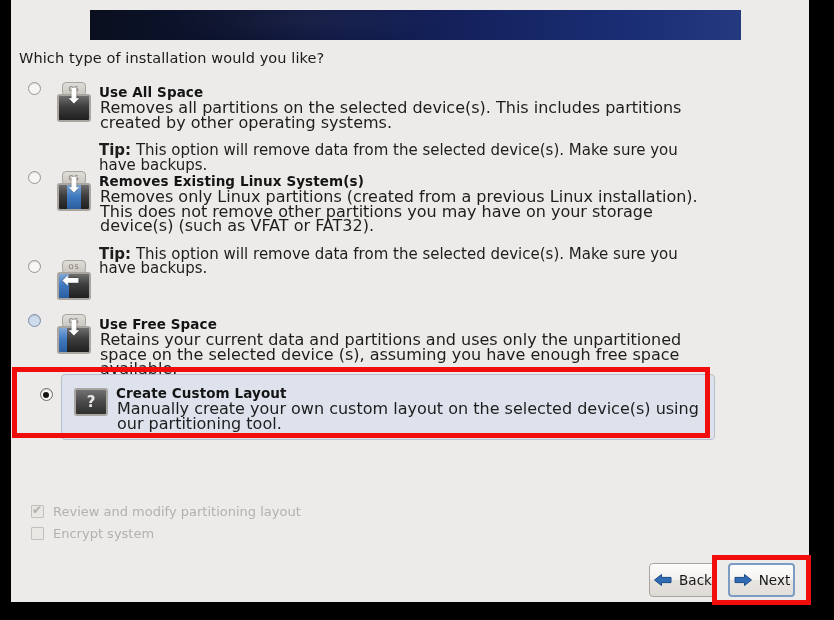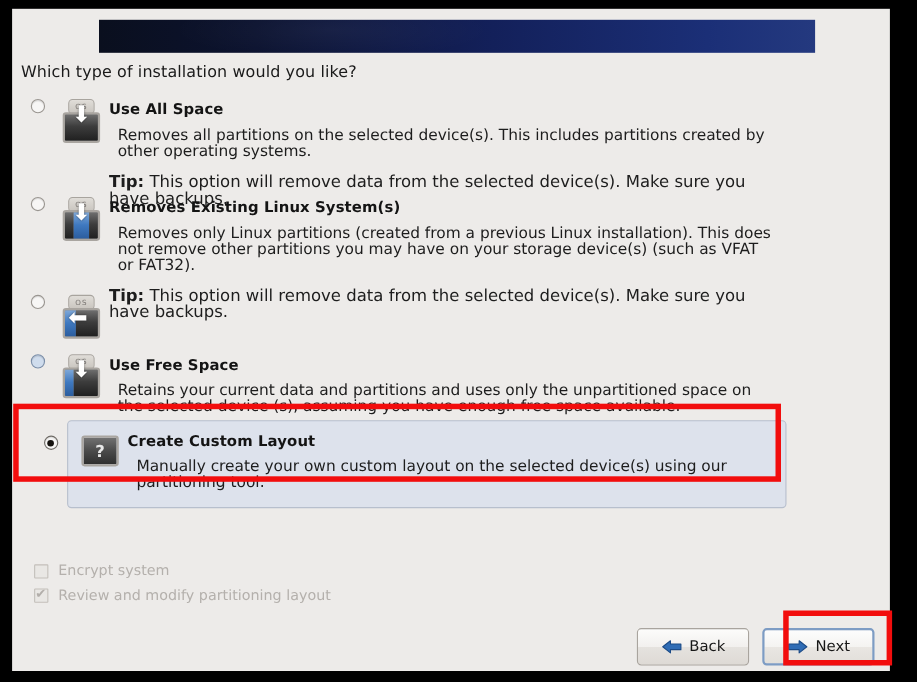--- a/index.html
+++ b/index.html
@@ -17,21 +17,21 @@
   
   #screen {
     position: relative;
     width: 834px;
     height: 620px;
     background: #000000;
   }
   #content-panel {
     position: absolute;
     left: 11px;
-    top: 8px;
+    top: 0px;
     width: 798px;
     height: 602px;
     background: #edebe9;
     overflow: hidden;
   }
 
   
   #banner {
     position: absolute;
     left: 79px;
@@ -205,24 +205,24 @@
     padding-top: 2px;
   }
   .opt-title {
     font-size: 13.5px;
     font-weight: bold;
     color: #141414;
     margin: 0 0 1px 0;
     letter-spacing: 0.1px;
   }
   .opt-desc {
-    font-size: 14px;
+    font-size: 16px;
     color: #1d1d1d;
     line-height: 14.5px;
-    margin: 8px;
+    margin: 1px;
     max-width: 600px;
   }
   .opt-tip {
     font-size: 15px;
     color: #1d1d1d;
     margin: 13px 0 0 0;
     line-height: 14.5px;
   }
   .opt-tip b {
     font-weight: bold;
@@ -303,21 +303,21 @@
 
   
   #nav {
     position: absolute;
     right: 14px;
     top: 563px;
     display: flex;
     gap: 12px;
   }
   .nav-btn {
-    width: 102px;
+    width: 67px;
     height: 34px;
     border-radius: 4px;
     background: linear-gradient(to bottom, #fcfcfb 0%, #f2f0ee 50%, #e5e2de 51%, #dedad5 100%);
     border: 1px solid #a9a49e;
     box-sizing: border-box;
     display: flex;
     align-items: center;
     justify-content: center;
     gap: 6px;
     font-size: 13.5px;
@@ -444,26 +444,26 @@
         </div>
         <div class="text-cell" style="padding-top:4px;">
           <div class="opt-title">Create Custom Layout</div>
           <div class="opt-desc">Manually create your own custom layout on the selected device(s) using our partitioning tool.</div>
         </div>
       </div>
     </div>
 
     <div class="checks">
       <div class="check-line">
+        <div class="cbox checked"></div>
+        <div class="check-label">Review and modify partitioning layout</div>
+      </div>
+      <div class="check-line">
         <div class="cbox"></div>
         <div class="check-label">Encrypt system</div>
-      </div>
-      <div class="check-line">
-        <div class="cbox checked"></div>
-        <div class="check-label">Review and modify partitioning layout</div>
       </div>
     </div>
 
     <div id="nav">
       <div class="nav-btn">
         <svg class="nav-arrow" viewBox="0 0 20 14">
           <path d="M8.5 1.5 L1.5 7 L8.5 12.5 L8.5 9.6 L18 9.6 L18 4.4 L8.5 4.4 Z" fill="#2f6cb5" stroke="#1b4a86" stroke-width="1" stroke-linejoin="round"></path>
         </svg>
         <span>Back</span>
       </div>

